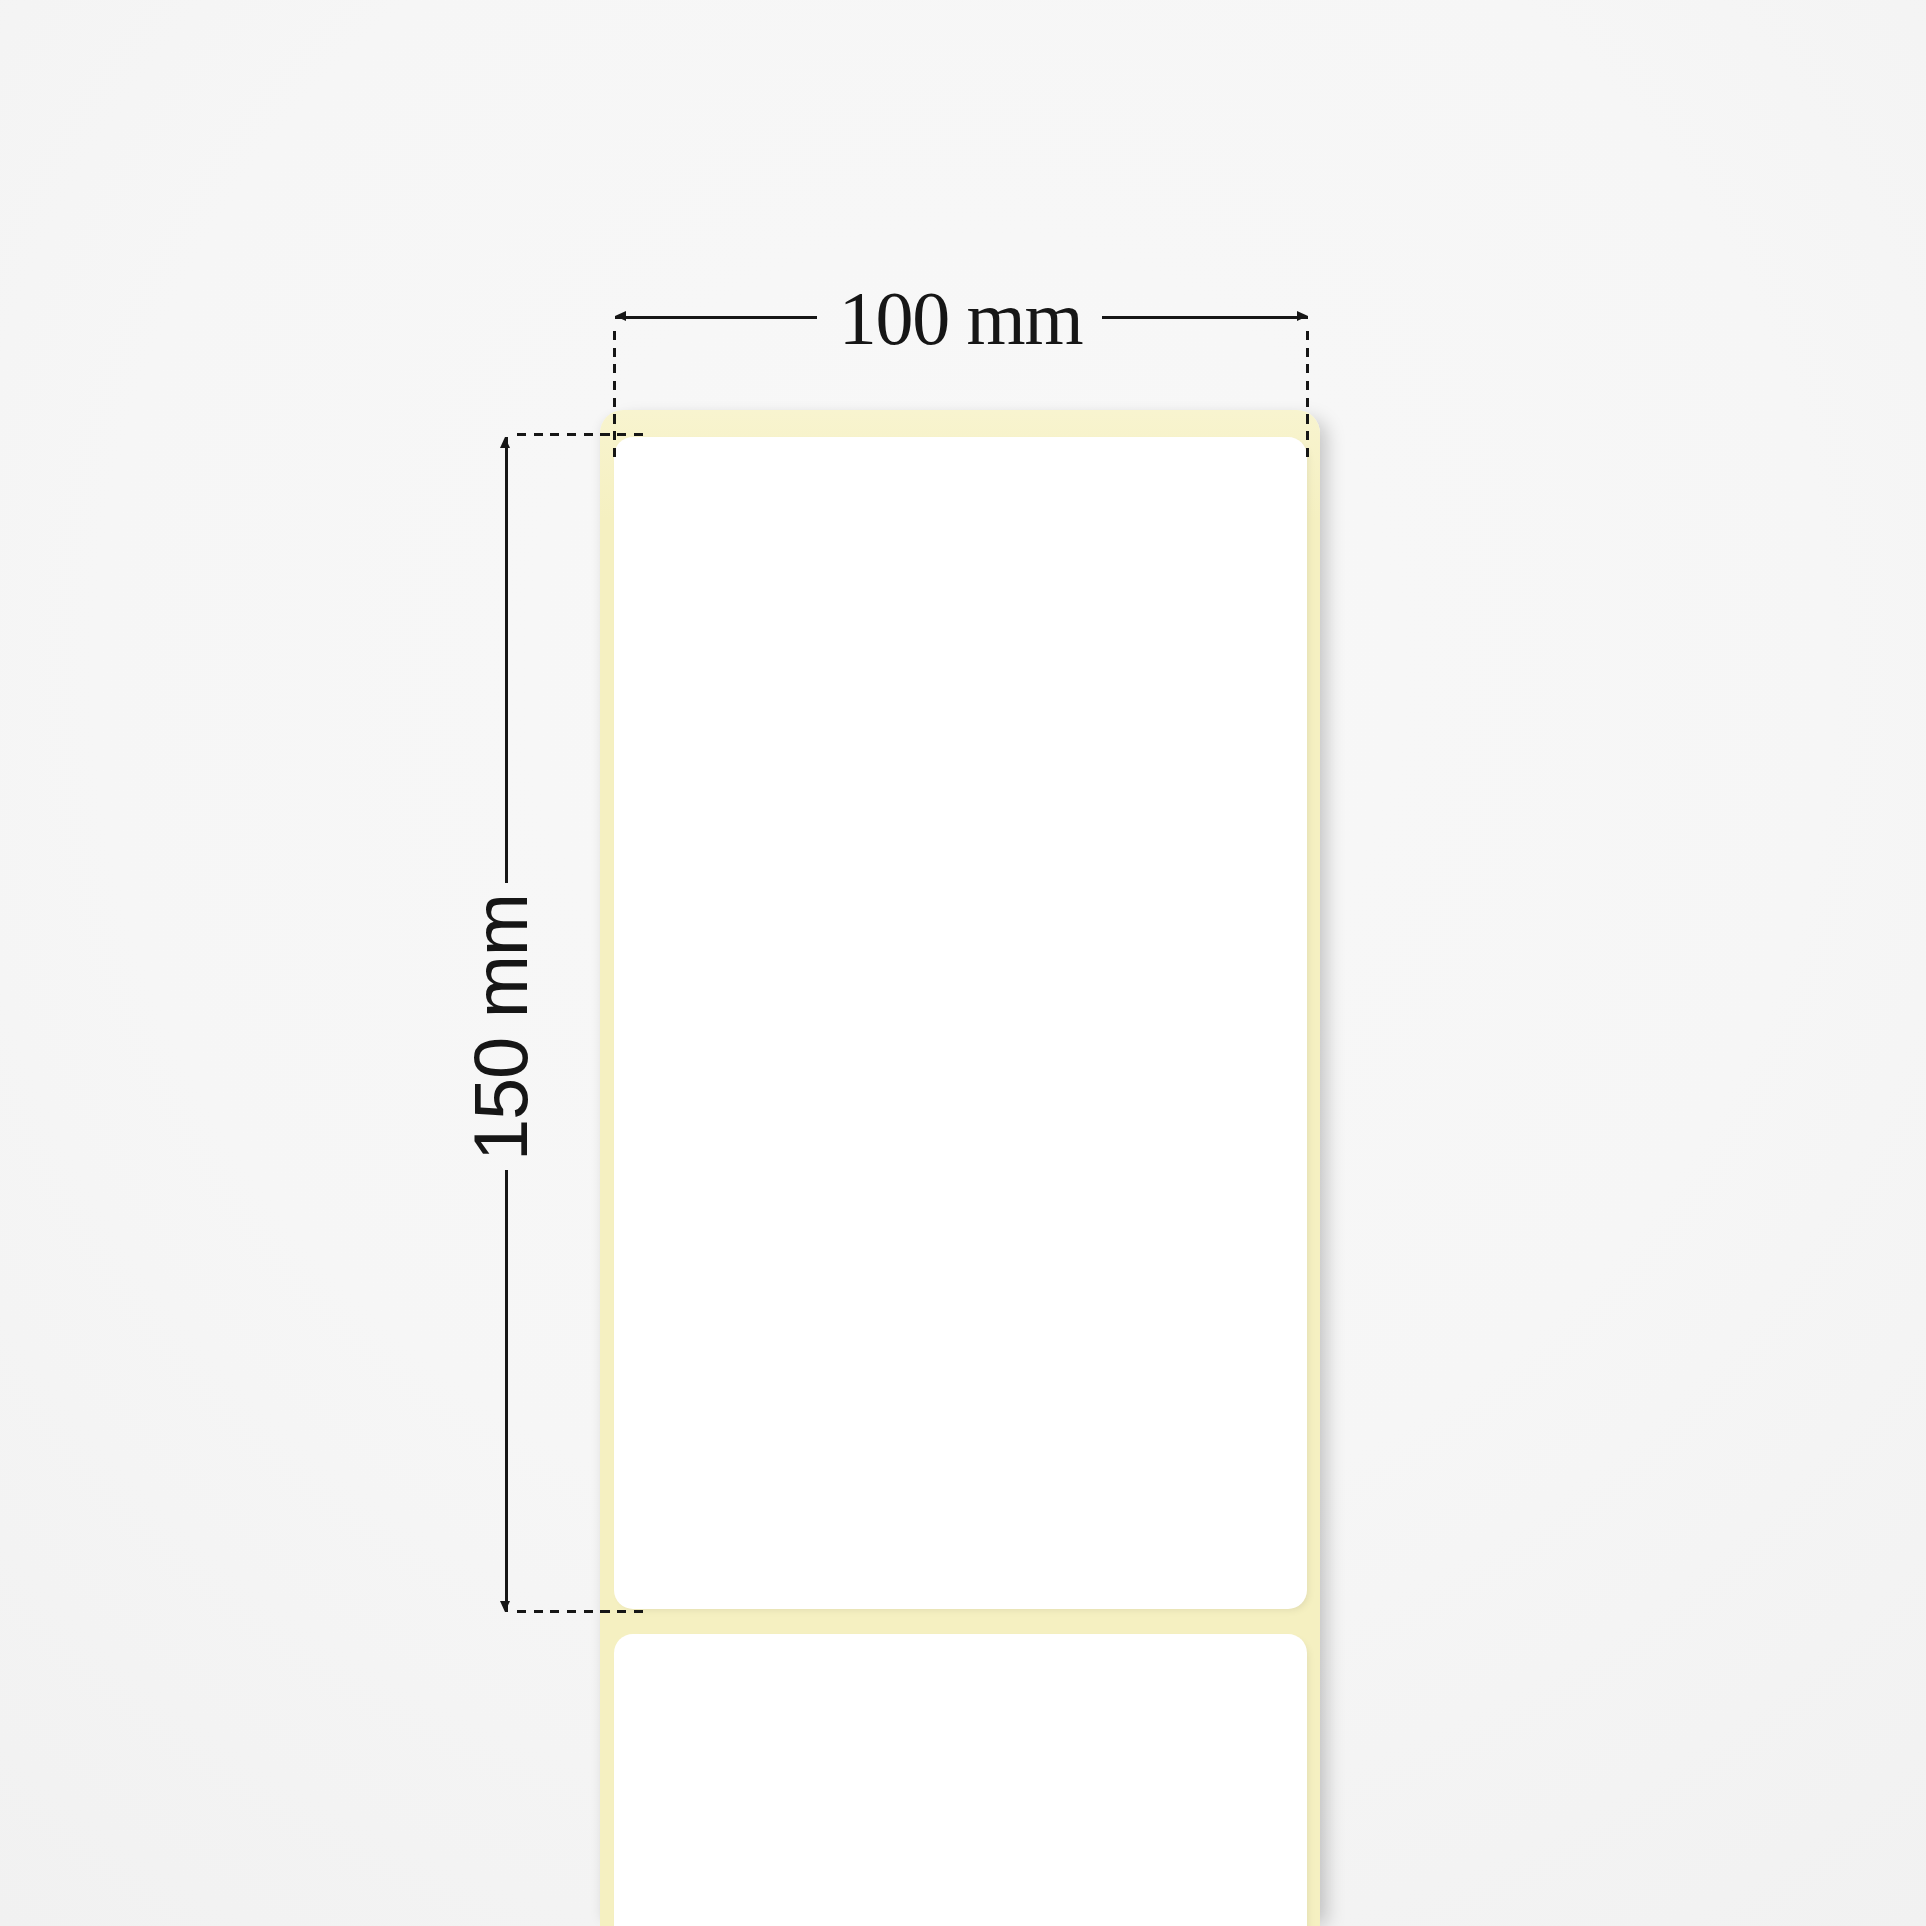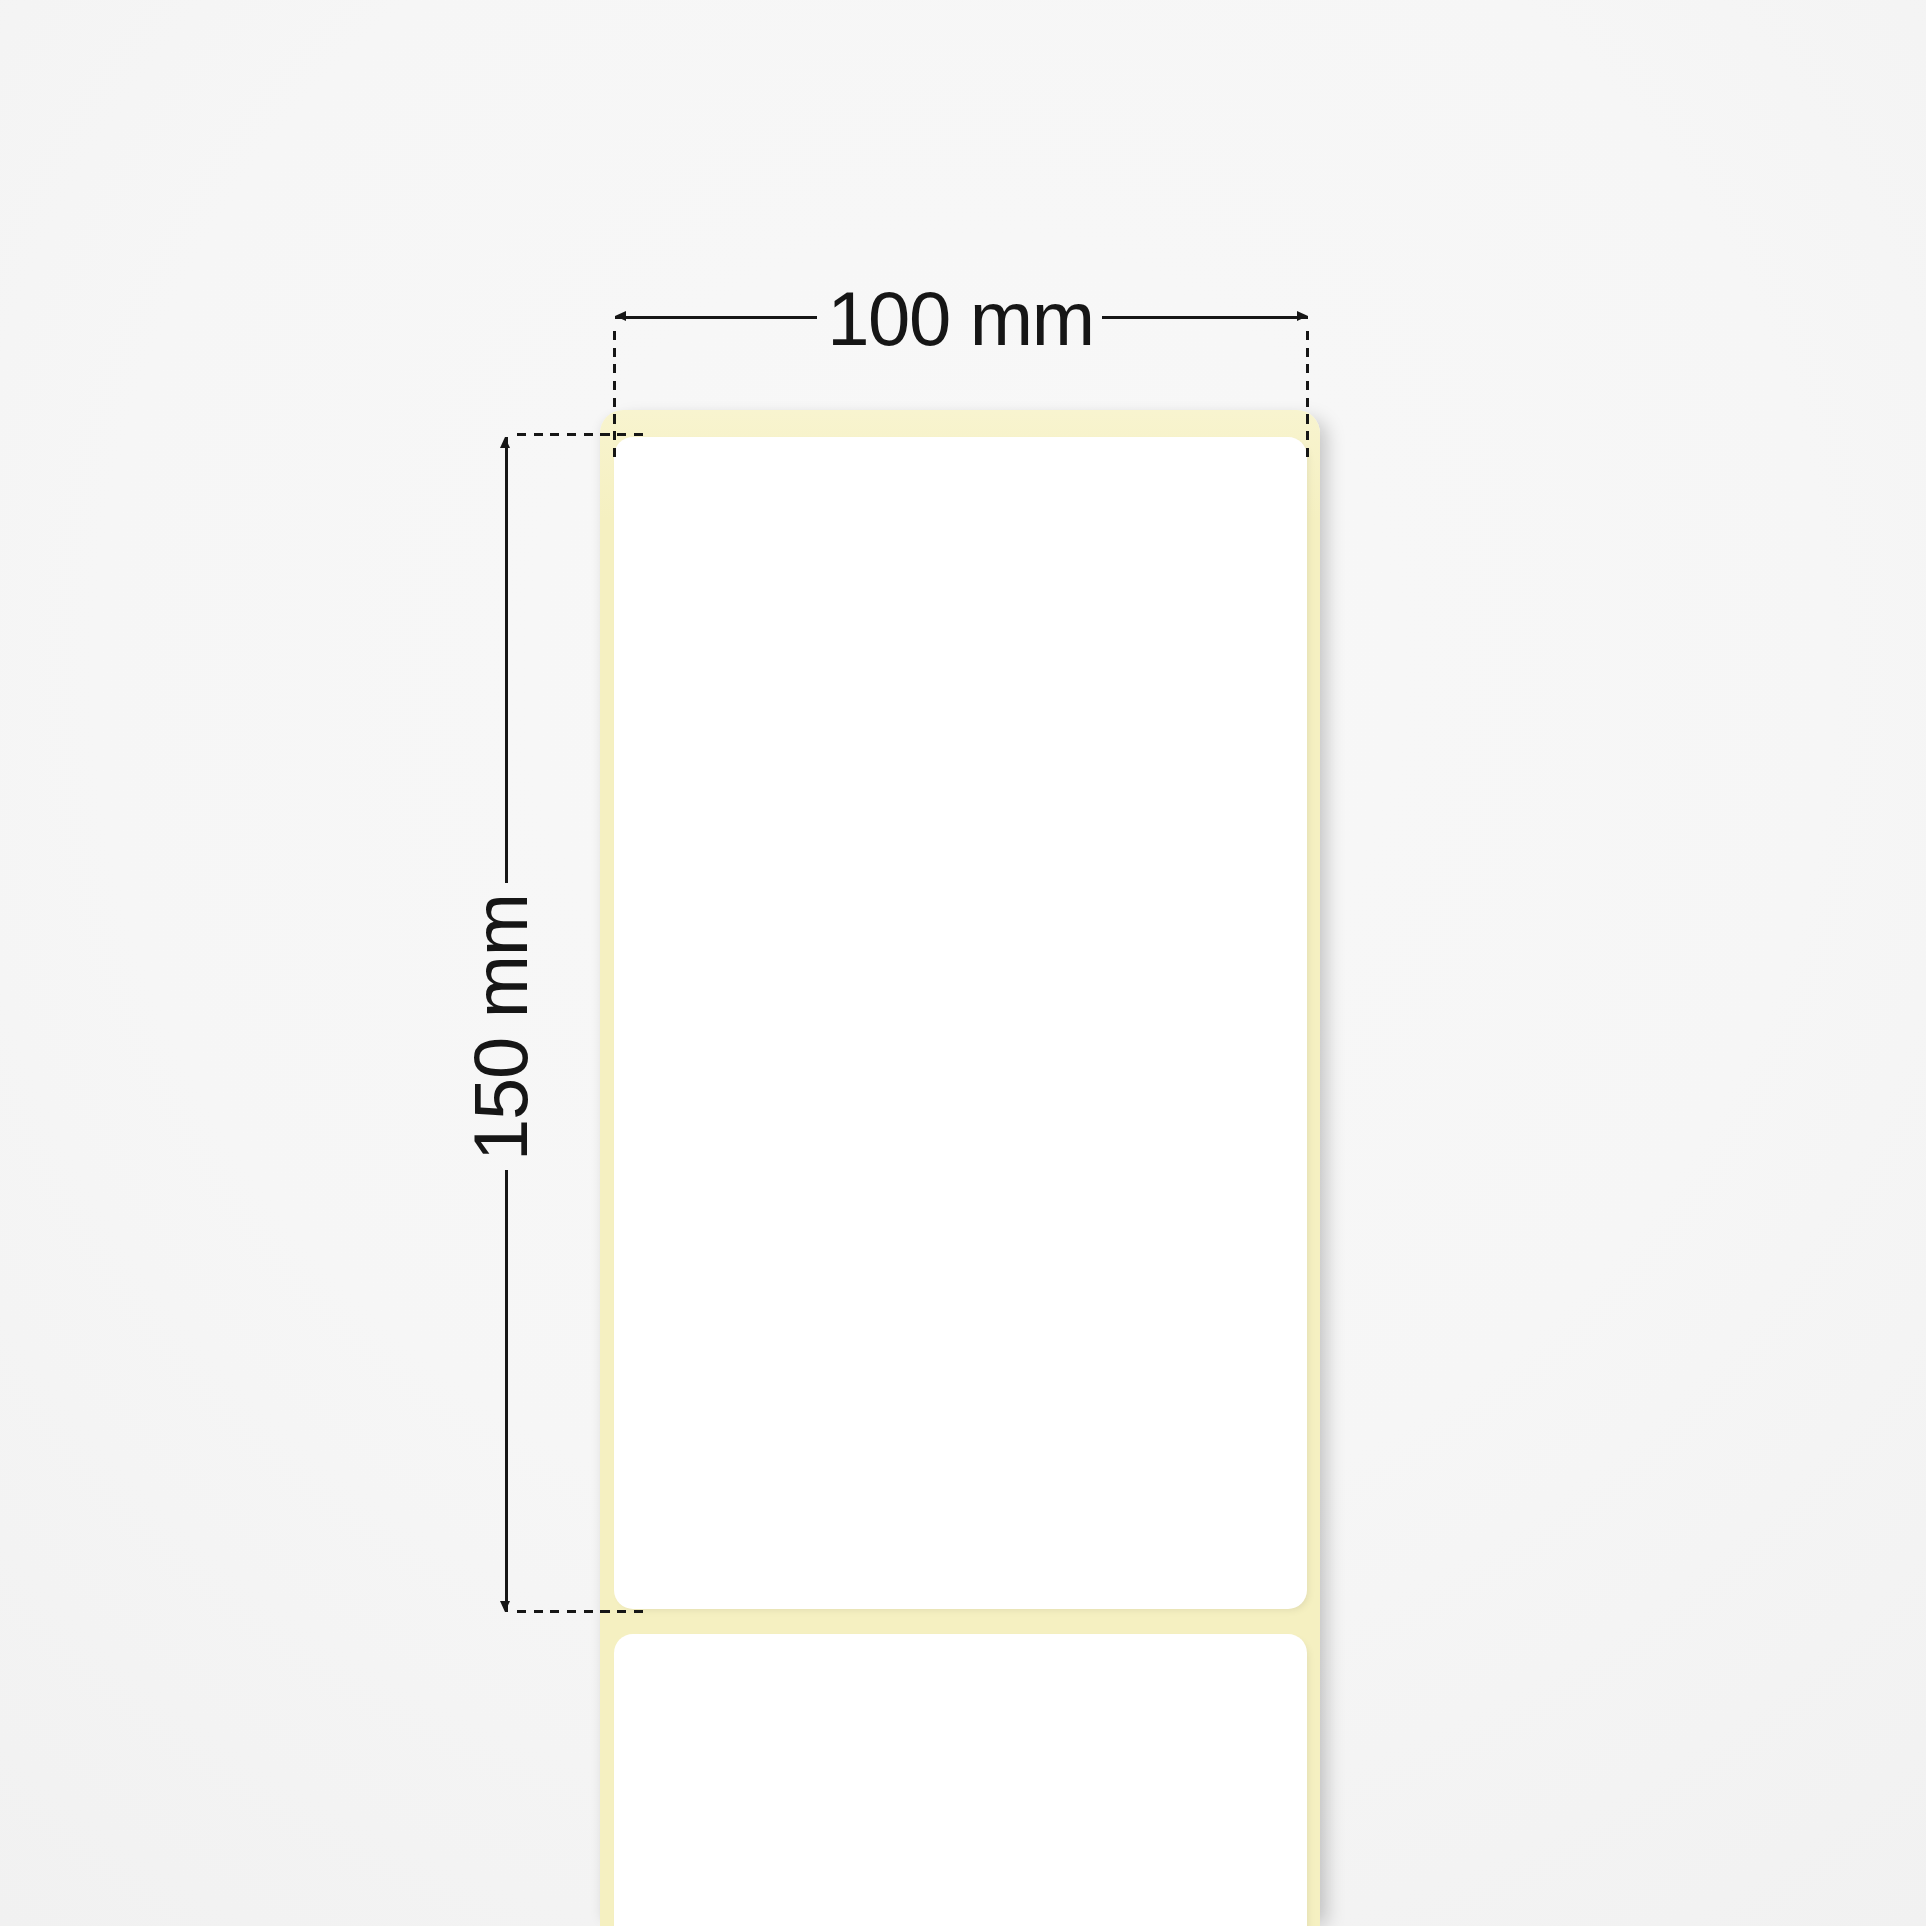--- a/index.html
+++ b/index.html
@@ -63,21 +63,21 @@
     position:absolute;
     width:313px; height:77px;
     font-size:76px;
     line-height:77px;
     letter-spacing:-1.3px;
     color:var(--ink);
     text-align:center;
     white-space:nowrap;
     z-index:4;
   }
-  .dim-label.w{ left:804px; top:280px; }
+  .dim-label.w{ left:804px; top:280px;font-family:Liberation Serif, serif; }
   .dim-label.h{ left:344px; top:989px; transform:rotate(-90deg); }
   
   .h-line-left { left:615px;  top:316px; width:202px; height:3.2px; }
   .h-line-right{ left:1102px; top:316px; width:206px; height:3.2px; }
   .h-ah-left { left:615px;  top:311px; }
   .h-ah-right{ left:1297px; top:311px; }
   .ext-v-left { left:613px;  top:331px; height:129px; }
   .ext-v-right{ left:1306px; top:331px; height:129px; }
   
   .v-line-top   { left:505px; top:437px;  width:3.2px; height:446px; }

